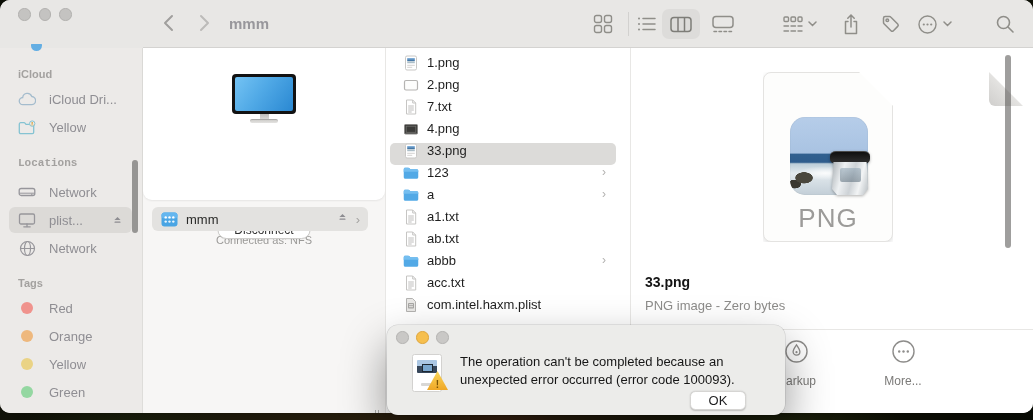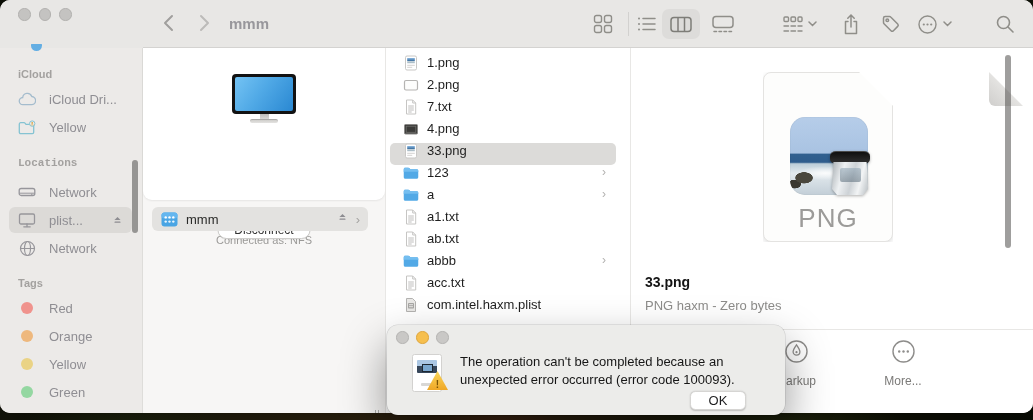--- a/index.html
+++ b/index.html
@@ -494,21 +494,21 @@
     <div class="doc">
       <div class="thumb"></div>
       <div class="jar">
           <div class="jar-lid"></div>
           <div class="jar-body"></div>
         </div>
       <div class="doc-ext">PNG</div>
     </div>
     <div class="doc-fold" style="left:358px; top:24px"></div>
     <div class="pv-name">33.png</div>
-    <div class="pv-info">PNG haxm - Zero bytes</div>
+    <div class="pv-info">PNG image - Zero bytes</div>
     <div class="pv-div"></div>
     <div class="actions" id="actions-root">
         <div class="action">
           <span><svg width="25" height="25" viewBox="0 0 25 25" fill="none">
               <circle cx="12.5" cy="12.5" r="10.5" stroke="#8e8d8b" stroke-width="1.4"></circle>
               <path d="M12.5 5.8c1.9 2.7 3.4 5 3.4 6.9a3.4 3.4 0 1 1-6.8 0c0-1.9 1.5-4.2 3.4-6.9z" stroke="#8e8d8b" stroke-width="1.3"></path>
               <circle cx="12.5" cy="13.2" r="1.1" fill="#8e8d8b"></circle>
             </svg></span>
           <span>Markup</span>
         </div>

